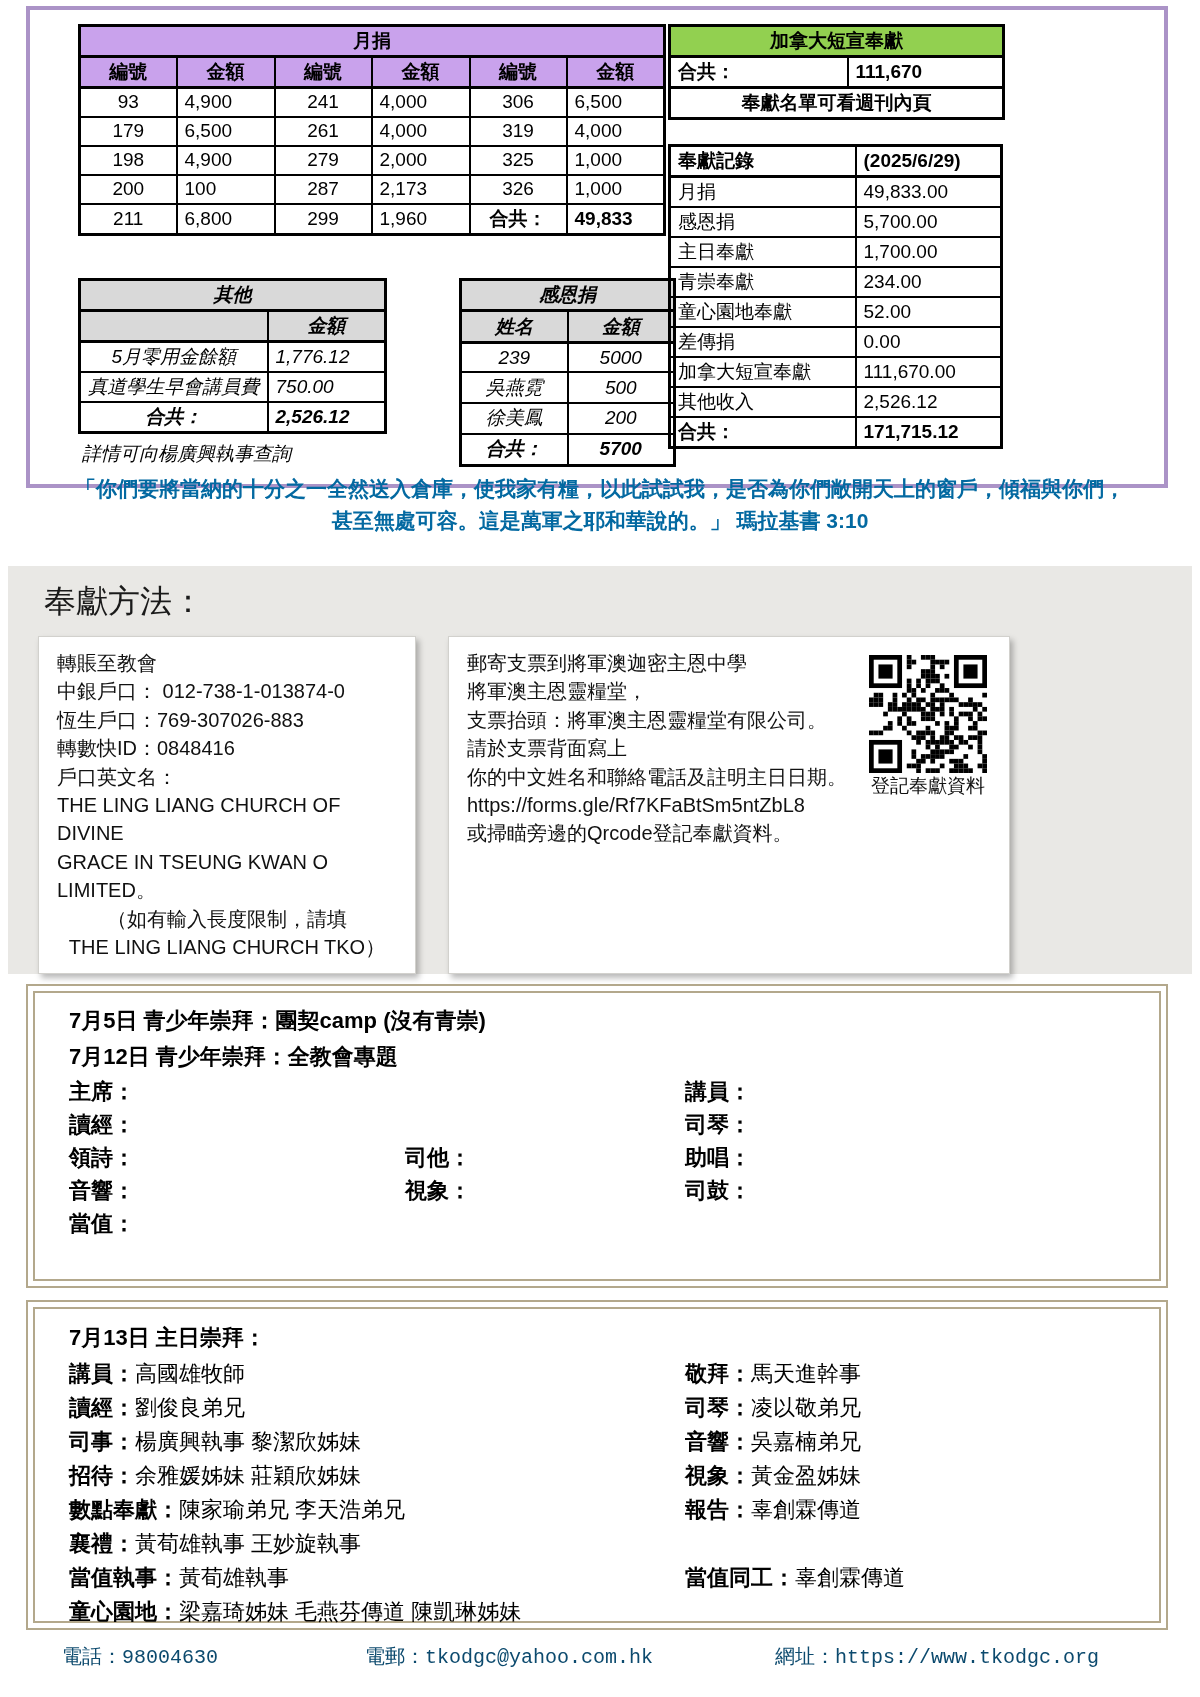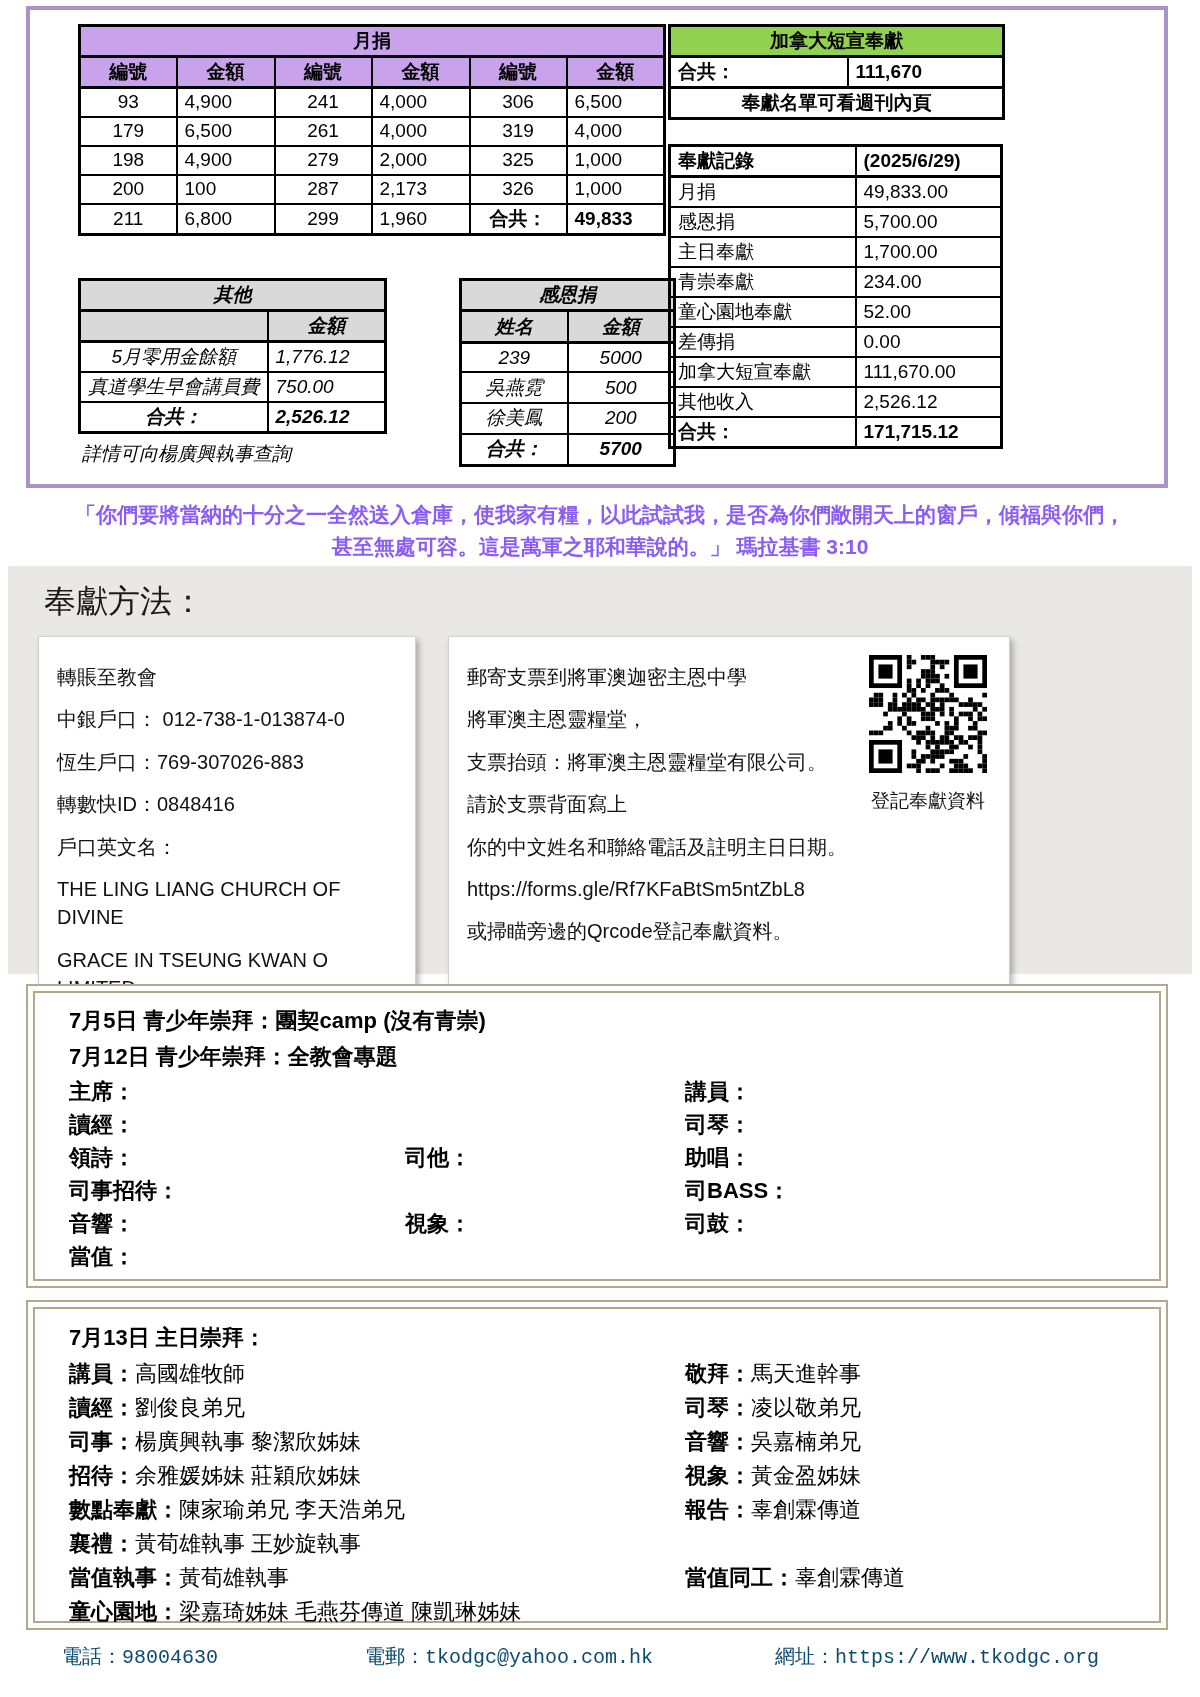--- a/index.html
+++ b/index.html
@@ -37,44 +37,44 @@
   .mj { width:588px; margin-top:6px; }
   .second-row { display:flex; gap:72px; margin-top:42px;font-style:italic; }
   .other-tbl { width:306px; }
   .thanks-tbl { width:214px; }
   .other-note { font-size:19px; margin-top:7px; padding-left:4px; }
   .canada-tbl { width:334px; margin-top:6px; }
   .record-tbl { width:332px; margin-top:24px; }
 
   
   .verse {
-    position:absolute; top:499px; left:0; width:100%;
+    position:absolute; top:473px; left:0; width:100%;
     text-align:center; font-weight:bold; font-size:21px; line-height:1.5;
-    color:#8b5cf6;
+    color:#0369a1;
   }
 
   
   .methods {
     position:absolute; left:8px; top:566px; width:1184px; height:408px;
     background:#e9e8e5;
   }
   .methods-title { font-size:32px; padding:14px 0 0 36px; color:#1a1a1a; }
   .boxes { display:flex; margin:12px 0 0 30px; gap:32px; }
   .wbox {
     background:#ffffff; border:1px solid #d2d1cd;
     box-shadow:3px 4px 6px rgba(0,0,0,0.28);
     padding:12px 18px; font-size:20px; line-height:1.42; color:#111;
   }
   .wbox-left  { width:378px; }
   .wbox-right { width:562px; }
-  .wline { min-height:28px;margin-top:14px; }
+  .wline { min-height:28px; }
   .center { text-align:center; }
   .qr-wrap { float:right; width:126px; text-align:center; margin:6px 0 0 6px; }
   .qr-wrap svg { display:block; margin:0 auto; background:#fff; }
-  .qr-caption { font-size:19px; margin-top:15px; white-space:nowrap; }
+  .qr-caption { font-size:19px; margin-top:0; white-space:nowrap; }
   .methods-note { font-size:21px; margin:12px 0 0 30px; color:#111; }
 
   
   .frame {
     position:absolute; left:26px; width:1142px;
     border:2px solid #b3a88c; padding:5px; background:#fff;
   }
   .frame-inner { border:2px solid #b3a88c; width:100%; height:100%; padding:10px 34px; }
   .sec2 { top:984px; height:304px; }
   .sec3 { top:1300px; height:330px; }
@@ -571,25 +571,20 @@
         <span class="slot">讀經：</span>
         <span class="slot"></span>
         <span class="slot">司琴：</span>
       </div>
       <div class="roster-row">
         <span class="slot">領詩：</span>
         <span class="slot">司他：</span>
         <span class="slot">助唱：</span>
       </div>
       <div class="roster-row">
-        <span class="slot">司事招待：</span>
-        <span class="slot"></span>
-        <span class="slot">司BASS：</span>
-      </div>
-      <div class="roster-row">
         <span class="slot">音響：</span>
         <span class="slot">視象：</span>
         <span class="slot">司鼓：</span>
       </div>
       <div class="roster-row">
         <span class="slot">當值：</span>
         <span class="slot"></span>
         <span class="slot"></span>
       </div>
     </div>

